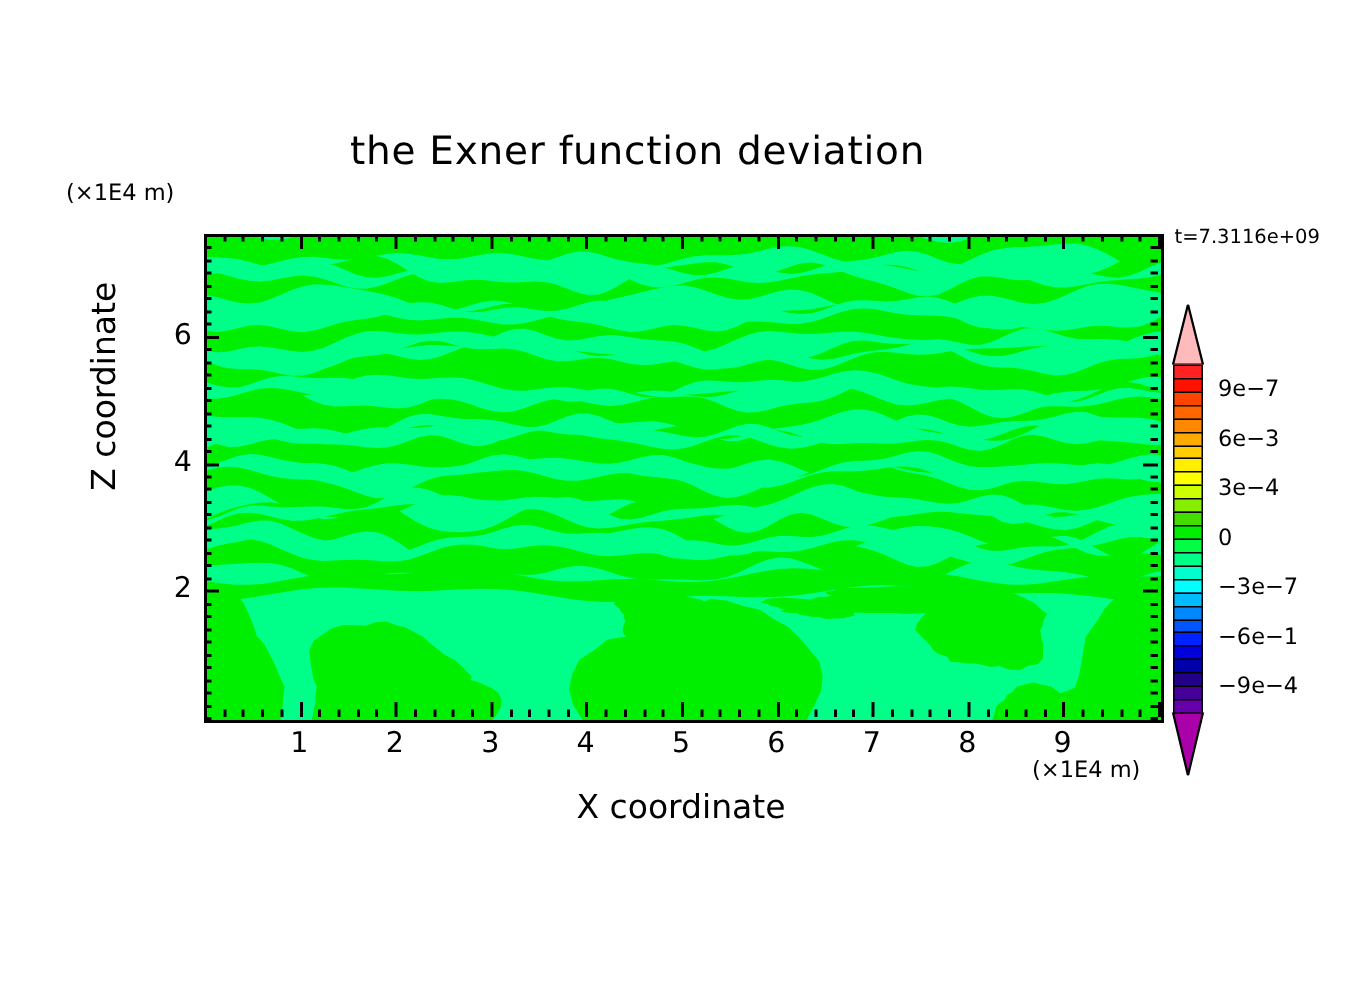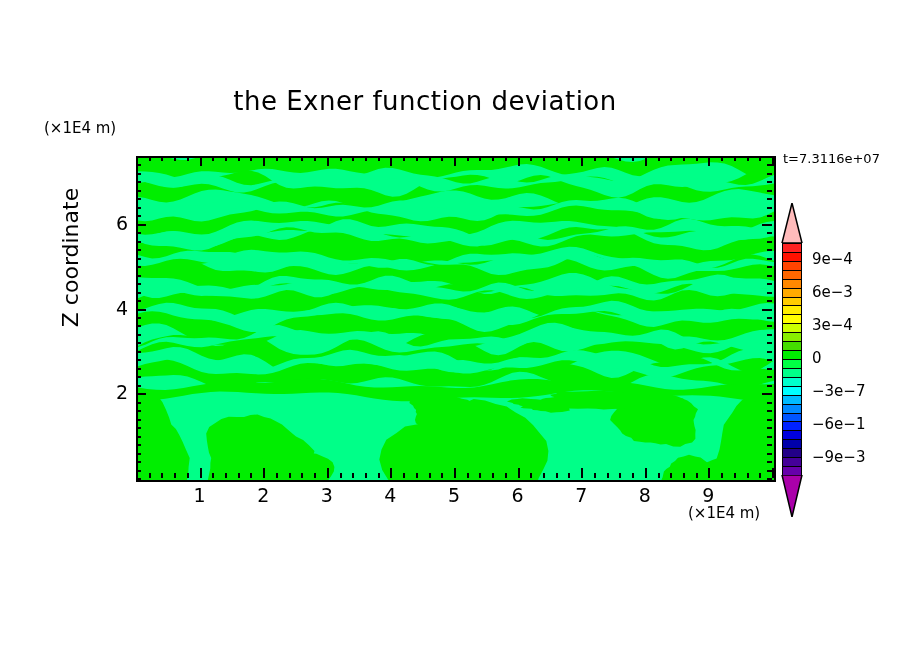--- a/index.html
+++ b/index.html
@@ -128,22 +128,23 @@
 </style>
 </head>
 <body>
 
 <div class="stage">
 
   <div id="plot-title">the Exner function deviation</div>
 
   <div id="yunit-label">(×1E4 m)</div>
   <div id="xunit-label">(×1E4 m)</div>
-  <div id="time-label">t=7.3116e+07</div>
-
+  <div id="time-label">t=7.3116e+09</div>
+
+  <div id="xaxis-title">X coordinate</div>
   <div id="yaxis-title">Z coordinate</div>
 
   <div class="frame">
     <svg class="field-svg" id="field" width="636" height="322" viewBox="0 0 636 322" preserveAspectRatio="none">
         <rect x="0" y="0" width="636" height="322" fill="#00ff88"></rect>
         <path d="M 0.0,-5.9 L 7.1,-5.7 L 14.1,-5.1 L 21.2,-3.6 L 28.3,-1.4 L 35.3,0.8 L 42.4,2.1 L 49.5,1.9 L 56.5,0.3 L 63.6,-1.9 L 70.7,-3.8 L 77.7,-4.7 L 84.8,-4.7 L 91.9,-4.3 L 98.9,-4.5 L 106.0,-5.6 L 113.1,-7.7 L 120.1,-9.8 L 127.2,-11.2 L 134.3,-11.1 L 141.3,-9.9 L 148.4,-8.2 L 155.5,-7.0 L 162.5,-6.9 L 169.6,-7.7 L 176.7,-8.7 L 183.7,-9.1 L 190.8,-8.5 L 197.9,-6.9 L 204.9,-5.0 L 212.0,-3.9 L 219.1,-4.0 L 226.1,-5.1 L 233.2,-6.4 L 240.3,-7.1 L 247.3,-6.7 L 254.4,-5.2 L 261.5,-3.4 L 268.5,-2.3 L 275.6,-2.4 L 282.7,-3.4 L 289.7,-4.7 L 296.8,-5.4 L 303.9,-5.0 L 310.9,-3.7 L 318.0,-2.5 L 325.1,-2.0 L 332.1,-2.9 L 339.2,-5.0 L 346.3,-7.3 L 353.3,-9.0 L 360.4,-9.6 L 367.5,-9.3 L 374.5,-8.7 L 381.6,-8.7 L 388.7,-9.6 L 395.7,-11.2 L 402.8,-12.7 L 409.9,-13.1 L 416.9,-12.0 L 424.0,-9.6 L 431.1,-6.9 L 438.1,-4.7 L 445.2,-3.5 L 452.3,-3.2 L 459.3,-3.0 L 466.4,-2.3 L 473.5,-0.7 L 480.5,1.5 L 487.6,3.4 L 494.7,4.0 L 501.7,3.0 L 508.8,0.6 L 515.9,-2.3 L 522.9,-4.8 L 530.0,-6.4 L 537.1,-7.3 L 544.1,-8.1 L 551.2,-9.6 L 558.3,-12.0 L 565.3,-14.9 L 572.4,-17.3 L 579.5,-18.4 L 586.5,-17.7 L 593.6,-15.5 L 600.7,-12.7 L 607.7,-10.2 L 614.8,-8.4 L 621.9,-7.2 L 628.9,-5.8 L 636.0,-3.7 L 636.0,24.1 L 628.9,23.6 L 621.9,22.0 L 614.8,19.3 L 607.7,15.7 L 600.7,11.7 L 593.6,8.1 L 586.5,5.6 L 579.5,4.4 L 572.4,4.3 L 565.3,5.0 L 558.3,5.8 L 551.2,6.3 L 544.1,6.6 L 537.1,6.9 L 530.0,7.6 L 522.9,9.2 L 515.9,11.8 L 508.8,15.1 L 501.7,18.5 L 494.7,21.3 L 487.6,23.0 L 480.5,23.3 L 473.5,22.5 L 466.4,21.1 L 459.3,19.8 L 452.3,18.9 L 445.2,18.4 L 438.1,18.1 L 431.1,17.6 L 424.0,16.2 L 416.9,14.1 L 409.9,11.5 L 402.8,8.8 L 395.7,6.9 L 388.7,6.1 L 381.6,6.5 L 374.5,7.9 L 367.5,9.6 L 360.4,11.1 L 353.3,11.9 L 346.3,12.1 L 339.2,12.1 L 332.1,12.2 L 325.1,12.9 L 318.0,14.4 L 310.9,16.4 L 303.9,18.3 L 296.8,19.6 L 289.7,19.8 L 282.7,18.9 L 275.6,17.4 L 268.5,15.7 L 261.5,14.5 L 254.4,14.0 L 247.3,14.4 L 240.3,15.1 L 233.2,15.6 L 226.1,15.5 L 219.1,14.6 L 212.0,13.2 L 204.9,11.7 L 197.9,10.8 L 190.8,10.8 L 183.7,11.7 L 176.7,13.0 L 169.6,14.3 L 162.5,14.9 L 155.5,14.6 L 148.4,13.6 L 141.3,12.2 L 134.3,11.1 L 127.2,10.7 L 120.1,11.3 L 113.1,12.5 L 106.0,13.8 L 98.9,14.8 L 91.9,15.1 L 84.8,14.6 L 77.7,13.8 L 70.7,13.2 L 63.6,13.3 L 56.5,14.3 L 49.5,16.0 L 42.4,17.9 L 35.3,19.3 L 28.3,19.8 L 21.2,19.2 L 14.1,17.8 L 7.1,16.1 L 0.0,14.7 Z" fill="#00ee00"></path>
         <path d="M 0.0,25.1 L 7.1,24.1 L 14.1,25.0 L 21.2,26.9 L 28.3,28.9 L 35.3,29.7 L 42.4,28.9 L 49.5,26.7 L 56.5,24.1 L 63.6,21.8 L 70.7,20.1 L 77.7,19.0 L 84.8,17.8 L 91.9,16.2 L 98.9,14.3 L 106.0,12.8 L 113.1,12.7 L 120.1,14.5 L 127.2,18.1 L 134.3,22.7 L 141.3,26.9 L 148.4,29.7 L 155.5,30.6 L 162.5,30.1 L 169.6,29.1 L 176.7,28.5 L 183.7,28.7 L 190.8,29.5 L 197.9,30.2 L 204.9,30.3 L 212.0,30.0 L 219.1,29.7 L 226.1,30.2 L 233.2,31.9 L 240.3,34.5 L 247.3,37.2 L 254.4,38.8 L 261.5,38.3 L 268.5,35.7 L 275.6,31.7 L 282.7,27.3 L 289.7,23.8 L 296.8,21.6 L 303.9,20.4 L 310.9,19.6 L 318.0,18.7 L 325.1,17.6 L 332.1,16.8 L 339.2,16.9 L 346.3,18.3 L 353.3,20.6 L 360.4,23.1 L 367.5,24.5 L 374.5,24.3 L 381.6,22.4 L 388.7,19.8 L 395.7,17.7 L 402.8,17.0 L 409.9,18.1 L 416.9,20.6 L 424.0,23.4 L 431.1,26.0 L 438.1,28.0 L 445.2,29.8 L 452.3,31.8 L 459.3,34.3 L 466.4,37.0 L 473.5,39.1 L 480.5,39.7 L 487.6,38.3 L 494.7,35.2 L 501.7,31.3 L 508.8,28.1 L 515.9,26.3 L 522.9,26.3 L 530.0,27.3 L 537.1,28.5 L 544.1,28.9 L 551.2,28.4 L 558.3,27.3 L 565.3,26.3 L 572.4,25.7 L 579.5,25.3 L 586.5,24.7 L 593.6,23.1 L 600.7,20.3 L 607.7,16.6 L 614.8,13.2 L 621.9,11.2 L 628.9,11.4 L 636.0,13.7 L 636.0,37.3 L 628.9,36.0 L 621.9,34.6 L 614.8,33.2 L 607.7,31.9 L 600.7,31.1 L 593.6,31.4 L 586.5,32.9 L 579.5,35.5 L 572.4,38.8 L 565.3,41.9 L 558.3,44.0 L 551.2,44.7 L 544.1,44.0 L 537.1,42.2 L 530.0,40.4 L 522.9,39.2 L 515.9,39.2 L 508.8,40.6 L 501.7,43.1 L 494.7,45.9 L 487.6,48.4 L 480.5,50.1 L 473.5,51.0 L 466.4,51.3 L 459.3,51.2 L 452.3,51.0 L 445.2,50.6 L 438.1,50.0 L 431.1,48.7 L 424.0,46.5 L 416.9,43.6 L 409.9,40.3 L 402.8,37.4 L 395.7,35.5 L 388.7,35.0 L 381.6,36.0 L 374.5,38.0 L 367.5,40.2 L 360.4,41.6 L 353.3,41.7 L 346.3,40.5 L 339.2,38.2 L 332.1,35.6 L 325.1,33.5 L 318.0,32.4 L 310.9,32.5 L 303.9,33.6 L 296.8,35.2 L 289.7,36.9 L 282.7,38.6 L 275.6,40.2 L 268.5,41.9 L 261.5,44.0 L 254.4,46.4 L 247.3,48.9 L 240.3,51.0 L 233.2,52.1 L 226.1,51.8 L 219.1,50.1 L 212.0,47.5 L 204.9,44.9 L 197.9,43.0 L 190.8,42.4 L 183.7,43.3 L 176.7,45.2 L 169.6,47.4 L 162.5,49.0 L 155.5,49.3 L 148.4,48.4 L 141.3,46.3 L 134.3,43.6 L 127.2,41.0 L 120.1,38.8 L 113.1,37.1 L 106.0,35.8 L 98.9,34.6 L 91.9,33.4 L 84.8,32.3 L 77.7,31.6 L 70.7,31.7 L 63.6,33.0 L 56.5,35.4 L 49.5,38.4 L 42.4,41.4 L 35.3,43.6 L 28.3,44.4 L 21.2,43.8 L 14.1,42.1 L 7.1,40.1 L 0.0,38.8 Z" fill="#00ee00"></path>
         <path d="M 0.0,62.5 L 7.1,63.3 L 14.1,62.4 L 21.2,60.6 L 28.3,59.0 L 35.3,58.6 L 42.4,59.6 L 49.5,61.3 L 56.5,62.9 L 63.6,63.5 L 70.7,62.5 L 77.7,60.6 L 84.8,58.4 L 91.9,56.5 L 98.9,55.4 L 106.0,54.5 L 113.1,53.3 L 120.1,51.3 L 127.2,48.7 L 134.3,46.2 L 141.3,44.7 L 148.4,44.7 L 155.5,46.1 L 162.5,48.0 L 169.6,49.3 L 176.7,49.3 L 183.7,48.0 L 190.8,46.1 L 197.9,44.7 L 204.9,44.7 L 212.0,46.4 L 219.1,49.1 L 226.1,52.1 L 233.2,54.4 L 240.3,55.7 L 247.3,56.5 L 254.4,57.4 L 261.5,58.8 L 268.5,60.6 L 275.6,62.4 L 282.7,63.3 L 289.7,62.9 L 296.8,61.4 L 303.9,59.7 L 310.9,58.7 L 318.0,59.1 L 325.1,60.5 L 332.1,62.2 L 339.2,63.0 L 346.3,62.2 L 353.3,59.7 L 360.4,56.2 L 367.5,52.8 L 374.5,50.4 L 381.6,49.3 L 388.7,49.0 L 395.7,48.8 L 402.8,48.1 L 409.9,46.9 L 416.9,45.7 L 424.0,45.1 L 431.1,45.6 L 438.1,46.9 L 445.2,48.3 L 452.3,49.0 L 459.3,48.6 L 466.4,47.3 L 473.5,46.2 L 480.5,46.2 L 487.6,47.9 L 494.7,51.2 L 501.7,55.1 L 508.8,58.5 L 515.9,60.5 L 522.9,60.9 L 530.0,60.4 L 537.1,59.9 L 544.1,60.0 L 551.2,60.8 L 558.3,61.9 L 565.3,62.5 L 572.4,62.2 L 579.5,61.1 L 586.5,59.9 L 593.6,59.2 L 600.7,59.4 L 607.7,60.1 L 614.8,60.4 L 621.9,59.6 L 628.9,57.1 L 636.0,53.4 L 636.0,63.0 L 628.9,63.9 L 621.9,66.0 L 614.8,68.9 L 607.7,72.1 L 600.7,74.7 L 593.6,76.2 L 586.5,76.3 L 579.5,75.4 L 572.4,74.0 L 565.3,73.0 L 558.3,73.0 L 551.2,74.1 L 544.1,76.0 L 537.1,78.0 L 530.0,79.3 L 522.9,79.5 L 515.9,78.4 L 508.8,76.3 L 501.7,73.8 L 494.7,71.5 L 487.6,69.9 L 480.5,69.0 L 473.5,68.5 L 466.4,68.1 L 459.3,67.4 L 452.3,66.3 L 445.2,65.0 L 438.1,63.8 L 431.1,63.1 L 424.0,63.1 L 416.9,63.7 L 409.9,64.3 L 402.8,64.7 L 395.7,64.5 L 388.7,63.8 L 381.6,63.1 L 374.5,62.7 L 367.5,63.4 L 360.4,65.3 L 353.3,68.1 L 346.3,71.4 L 339.2,74.3 L 332.1,76.1 L 325.1,76.5 L 318.0,75.7 L 310.9,74.4 L 303.9,73.3 L 296.8,73.0 L 289.7,73.8 L 282.7,75.5 L 275.6,77.5 L 268.5,79.0 L 261.5,79.4 L 254.4,78.5 L 247.3,76.7 L 240.3,74.3 L 233.2,72.1 L 226.1,70.5 L 219.1,69.5 L 212.0,68.9 L 204.9,68.3 L 197.9,67.5 L 190.8,66.3 L 183.7,64.9 L 176.7,63.7 L 169.6,63.0 L 162.5,63.1 L 155.5,63.7 L 148.4,64.5 L 141.3,65.0 L 134.3,64.8 L 127.2,64.1 L 120.1,63.1 L 113.1,62.6 L 106.0,62.9 L 98.9,64.6 L 91.9,67.3 L 84.8,70.7 L 77.7,73.8 L 70.7,75.9 L 63.6,76.6 L 56.5,76.0 L 49.5,74.8 L 42.4,73.6 L 35.3,73.1 L 28.3,73.7 L 21.2,75.2 L 14.1,77.0 L 7.1,78.6 L 0.0,79.1 Z" fill="#00ee00"></path>
         <path d="M 0.0,83.0 L 7.1,85.9 L 14.1,87.5 L 21.2,88.0 L 28.3,88.1 L 35.3,88.5 L 42.4,89.7 L 49.5,91.3 L 56.5,92.5 L 63.6,92.5 L 70.7,90.9 L 77.7,88.0 L 84.8,84.7 L 91.9,82.0 L 98.9,80.3 L 106.0,79.5 L 113.1,78.8 L 120.1,77.6 L 127.2,75.5 L 134.3,72.8 L 141.3,70.4 L 148.4,69.2 L 155.5,69.5 L 162.5,71.1 L 169.6,73.1 L 176.7,74.5 L 183.7,74.9 L 190.8,74.7 L 197.9,74.4 L 204.9,75.0 L 212.0,76.7 L 219.1,79.2 L 226.1,81.5 L 233.2,82.9 L 240.3,82.9 L 247.3,82.0 L 254.4,80.9 L 261.5,80.6 L 268.5,81.4 L 275.6,83.0 L 282.7,84.7 L 289.7,85.4 L 296.8,85.1 L 303.9,84.0 L 310.9,83.0 L 318.0,82.8 L 325.1,83.8 L 332.1,85.6 L 339.2,87.1 L 346.3,87.7 L 353.3,86.9 L 360.4,85.0 L 367.5,83.0 L 374.5,81.6 L 381.6,81.1 L 388.7,81.2 L 395.7,81.0 L 402.8,79.8 L 409.9,77.3 L 416.9,74.2 L 424.0,71.2 L 431.1,69.4 L 438.1,69.0 L 445.2,69.8 L 452.3,70.8 L 459.3,71.4 L 466.4,71.3 L 473.5,70.9 L 480.5,71.0 L 487.6,72.4 L 494.7,75.2 L 501.7,78.9 L 508.8,82.6 L 515.9,85.2 L 522.9,86.6 L 530.0,87.0 L 537.1,87.2 L 544.1,88.0 L 551.2,89.5 L 558.3,91.2 L 565.3,92.3 L 572.4,92.0 L 579.5,90.2 L 586.5,87.3 L 593.6,84.4 L 600.7,82.3 L 607.7,81.4 L 614.8,81.1 L 621.9,80.7 L 628.9,79.5 L 636.0,77.4 L 636.0,93.1 L 628.9,93.2 L 621.9,94.4 L 614.8,96.3 L 607.7,98.6 L 600.7,100.6 L 593.6,101.9 L 586.5,102.5 L 579.5,102.7 L 572.4,103.1 L 565.3,104.1 L 558.3,105.8 L 551.2,107.9 L 544.1,109.9 L 537.1,111.2 L 530.0,111.3 L 522.9,110.1 L 515.9,107.9 L 508.8,105.4 L 501.7,103.2 L 494.7,101.6 L 487.6,100.6 L 480.5,99.9 L 473.5,99.0 L 466.4,97.6 L 459.3,95.4 L 452.3,92.9 L 445.2,90.6 L 438.1,89.1 L 431.1,88.8 L 424.0,89.7 L 416.9,91.5 L 409.9,93.6 L 402.8,95.4 L 395.7,96.5 L 388.7,97.0 L 381.6,97.2 L 374.5,97.6 L 367.5,98.7 L 360.4,100.5 L 353.3,102.8 L 346.3,104.9 L 339.2,106.4 L 332.1,106.7 L 325.1,106.1 L 318.0,104.7 L 310.9,103.3 L 303.9,102.5 L 296.8,102.4 L 289.7,103.1 L 282.7,104.1 L 275.6,104.8 L 268.5,104.7 L 261.5,103.9 L 254.4,102.5 L 247.3,101.1 L 240.3,100.2 L 233.2,100.1 L 226.1,100.7 L 219.1,101.7 L 212.0,102.5 L 204.9,102.4 L 197.9,101.3 L 190.8,99.4 L 183.7,97.1 L 176.7,95.1 L 169.6,93.9 L 162.5,93.6 L 155.5,93.9 L 148.4,94.4 L 141.3,94.6 L 134.3,94.1 L 127.2,93.2 L 120.1,92.2 L 113.1,91.8 L 106.0,92.4 L 98.9,94.2 L 91.9,96.9 L 84.8,100.0 L 77.7,102.7 L 70.7,104.7 L 63.6,105.8 L 56.5,106.2 L 49.5,106.4 L 42.4,106.9 L 35.3,107.8 L 28.3,109.2 L 21.2,110.4 L 14.1,111.0 L 7.1,110.4 L 0.0,108.6 Z" fill="#00ee00"></path>
         <path d="M 0.0,101.9 L 7.1,101.2 L 14.1,101.0 L 21.2,100.6 L 28.3,99.7 L 35.3,98.7 L 42.4,98.4 L 49.5,99.5 L 56.5,102.1 L 63.6,105.7 L 70.7,109.3 L 77.7,111.9 L 84.8,113.0 L 91.9,112.9 L 98.9,112.5 L 106.0,112.4 L 113.1,113.0 L 120.1,113.9 L 127.2,114.4 L 134.3,113.7 L 141.3,111.6 L 148.4,108.9 L 155.5,106.4 L 162.5,105.0 L 169.6,105.1 L 176.7,106.1 L 183.7,107.4 L 190.8,108.0 L 197.9,107.6 L 204.9,106.6 L 212.0,105.8 L 219.1,105.8 L 226.1,106.9 L 233.2,108.5 L 240.3,109.7 L 247.3,109.7 L 254.4,108.4 L 261.5,106.2 L 268.5,104.2 L 275.6,103.2 L 282.7,103.5 L 289.7,104.7 L 296.8,106.1 L 303.9,106.8 L 310.9,106.7 L 318.0,106.4 L 325.1,106.5 L 332.1,107.7 L 339.2,110.2 L 346.3,113.3 L 353.3,115.9 L 360.4,117.1 L 367.5,116.7 L 374.5,115.1 L 381.6,113.2 L 388.7,111.8 L 395.7,110.9 L 402.8,110.3 L 409.9,109.2 L 416.9,107.0 L 424.0,103.7 L 431.1,100.1 L 438.1,97.3 L 445.2,96.0 L 452.3,96.6 L 459.3,98.6 L 466.4,100.9 L 473.5,102.9 L 480.5,104.3 L 487.6,105.5 L 494.7,107.2 L 501.7,109.8 L 508.8,113.4 L 515.9,117.1 L 522.9,119.8 L 530.0,120.8 L 537.1,119.9 L 544.1,117.6 L 551.2,115.0 L 558.3,112.9 L 565.3,111.4 L 572.4,110.2 L 579.5,108.6 L 586.5,106.1 L 593.6,102.8 L 600.7,99.5 L 607.7,97.2 L 614.8,96.6 L 621.9,97.8 L 628.9,100.2 L 636.0,102.7 L 636.0,123.0 L 628.9,121.3 L 621.9,120.5 L 614.8,120.4 L 607.7,120.4 L 600.7,120.1 L 593.6,119.6 L 586.5,118.9 L 579.5,118.7 L 572.4,119.4 L 565.3,121.3 L 558.3,124.3 L 551.2,127.9 L 544.1,131.5 L 537.1,134.2 L 530.0,135.7 L 522.9,135.8 L 515.9,135.0 L 508.8,133.7 L 501.7,132.5 L 494.7,131.5 L 487.6,130.7 L 480.5,129.7 L 473.5,128.0 L 466.4,125.5 L 459.3,122.4 L 452.3,119.1 L 445.2,116.4 L 438.1,115.0 L 431.1,115.0 L 424.0,116.5 L 416.9,118.9 L 409.9,121.5 L 402.8,123.7 L 395.7,125.4 L 388.7,126.4 L 381.6,127.3 L 374.5,128.3 L 367.5,129.9 L 360.4,131.7 L 353.3,133.5 L 346.3,134.6 L 339.2,134.5 L 332.1,133.1 L 325.1,130.7 L 318.0,127.9 L 310.9,125.3 L 303.9,123.6 L 296.8,122.9 L 289.7,123.1 L 282.7,123.7 L 275.6,124.1 L 268.5,124.0 L 261.5,123.4 L 254.4,122.7 L 247.3,122.3 L 240.3,122.6 L 233.2,123.8 L 226.1,125.5 L 219.1,127.3 L 212.0,128.5 L 204.9,128.6 L 197.9,127.7 L 190.8,126.0 L 183.7,124.3 L 176.7,123.2 L 169.6,123.0 L 162.5,123.7 L 155.5,125.0 L 148.4,126.3 L 141.3,127.2 L 134.3,127.4 L 127.2,127.1 L 120.1,126.8 L 113.1,127.0 L 106.0,127.9 L 98.9,129.4 L 91.9,131.1 L 84.8,132.5 L 77.7,132.7 L 70.7,131.7 L 63.6,129.6 L 56.5,126.7 L 49.5,123.9 L 42.4,121.8 L 35.3,120.5 L 28.3,120.1 L 21.2,120.1 L 14.1,120.1 L 7.1,119.8 L 0.0,119.2 Z" fill="#00ee00"></path>
@@ -403,22 +404,22 @@
       <div class="cb-band" style="top: 227.385px; height: 9.92308px; background: rgb(0, 0, 221);"></div>
       <div class="cb-band" style="top: 236.308px; height: 9.92308px; background: rgb(0, 0, 170);"></div>
       <div class="cb-band" style="top: 245.231px; height: 9.92308px; background: rgb(34, 0, 136);"></div>
       <div class="cb-band" style="top: 254.154px; height: 9.92308px; background: rgb(68, 0, 153);"></div>
       <div class="cb-band" style="top: 263.077px; height: 9.92308px; background: rgb(102, 0, 170);"></div>
       <div class="cb-arrow" style="top: 272px; height: 42px;"><svg width="26" height="42" viewBox="0 0 26 42">
           <polygon points="3,0 23,0 13,42" fill="#aa00aa" stroke="#000" stroke-width="1.5"></polygon>
         </svg></div>
     </div>
   <div id="cblabels">
-      <div class="cblabel" style="top: 249.571px;">9e−4</div>
+      <div class="cblabel" style="top: 249.571px;">9e−7</div>
       <div class="cblabel" style="top: 282.714px;">6e−3</div>
       <div class="cblabel" style="top: 315.857px;">3e−4</div>
       <div class="cblabel" style="top: 349px;">0</div>
       <div class="cblabel" style="top: 382.143px;">−3e−7</div>
       <div class="cblabel" style="top: 415.286px;">−6e−1</div>
-      <div class="cblabel" style="top: 448.429px;">−9e−3</div>
+      <div class="cblabel" style="top: 448.429px;">−9e−4</div>
     </div>
 
 </div>
 
 </body></html>

